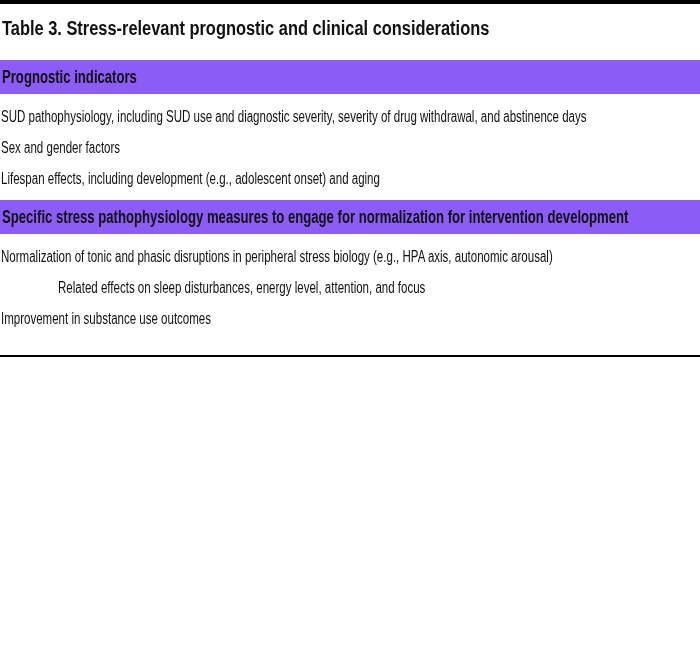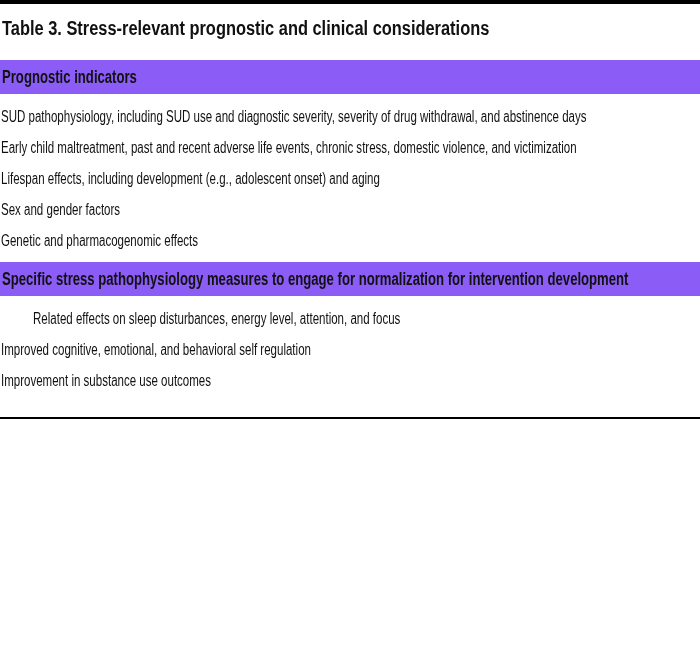--- a/index.html
+++ b/index.html
@@ -34,21 +34,21 @@
 
   .rows { padding-top: 7px; }
   .row {
     height: 31px;
     line-height: 31px;
     font-size: 16px;
     white-space: nowrap;
     padding-left: 1px;
     text-decoration: underline;
   }
-  .row.indent { padding-left: 33px; }
+  .row.indent { padding-left: 58px; }
 
   
   .cx {
     display: inline-block;
     white-space: nowrap;
     transform-origin: 0 50%;
     transform: scaleX(0.72);
   }
   .cx-title  { transform: scaleX(0.82); }
   .cx-header { transform: scaleX(0.75); }
@@ -63,31 +63,29 @@
   <div class="title">
     <div class="line"><span class="cx cx-title">Table 3. Stress-relevant prognostic and clinical considerations</span></div>
   </div>
 
   <div class="band band-1">
     <span class="cx cx-header">Prognostic indicators</span>
   </div>
 
   <div class="rows">
     <div class="row"><span class="cx">SUD pathophysiology, including SUD use and diagnostic severity, severity of drug withdrawal, and abstinence days</span></div>
-    <div class="row"><span class="cx">Early child maltreatment, past and recent adverse life events, chronic stress, domestic violence, and victimization</span></div>
+    <div class="row"><span class="cx">Sex and gender factors</span></div>
     <div class="row"><span class="cx">Lifespan effects, including development (e.g., adolescent onset) and aging</span></div>
-    <div class="row"><span class="cx">Sex and gender factors</span></div>
-    <div class="row"><span class="cx">Genetic and pharmacogenomic effects</span></div>
   </div>
 
   <div class="band band-2">
     <span class="cx cx-header">Specific stress pathophysiology measures to engage for normalization for intervention development</span>
   </div>
 
   <div class="rows">
+    <div class="row"><span class="cx">Normalization of tonic and phasic disruptions in peripheral stress biology (e.g., HPA axis, autonomic arousal)</span></div>
     <div class="row indent"><span class="cx">Related effects on sleep disturbances, energy level, attention, and focus</span></div>
-    <div class="row"><span class="cx">Improved cognitive, emotional, and behavioral self regulation</span></div>
     <div class="row"><span class="cx">Improvement in substance use outcomes</span></div>
   </div>
 
   <div class="bottom-rule"></div>
 
 </div>
 
 </body></html>

